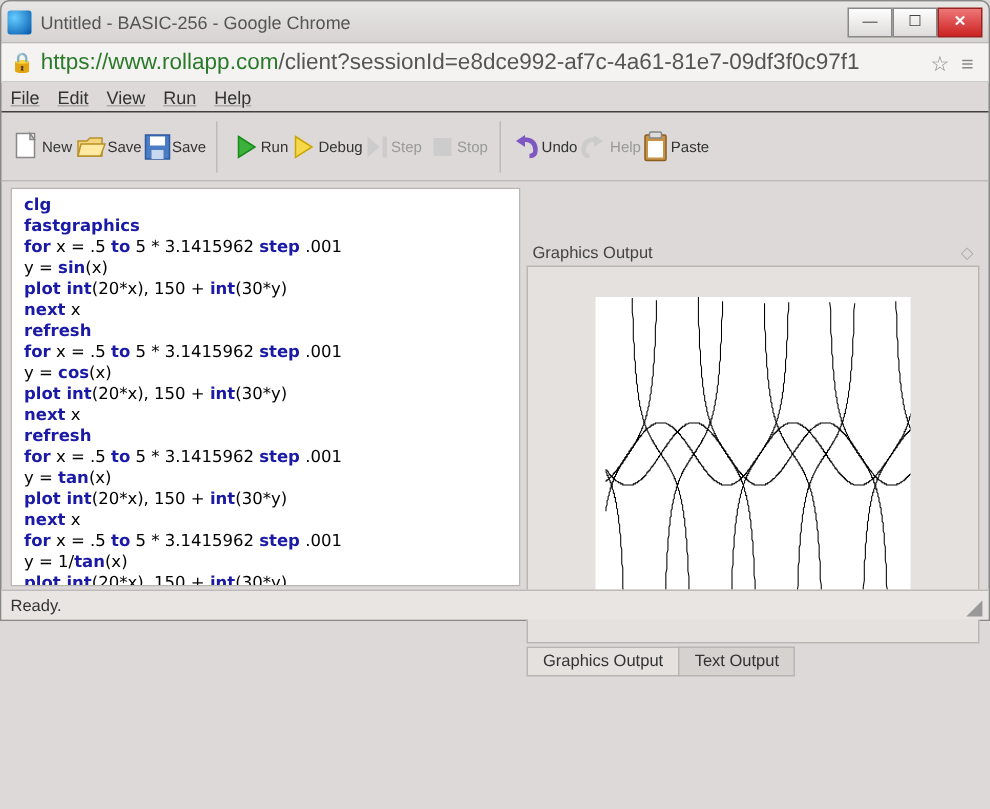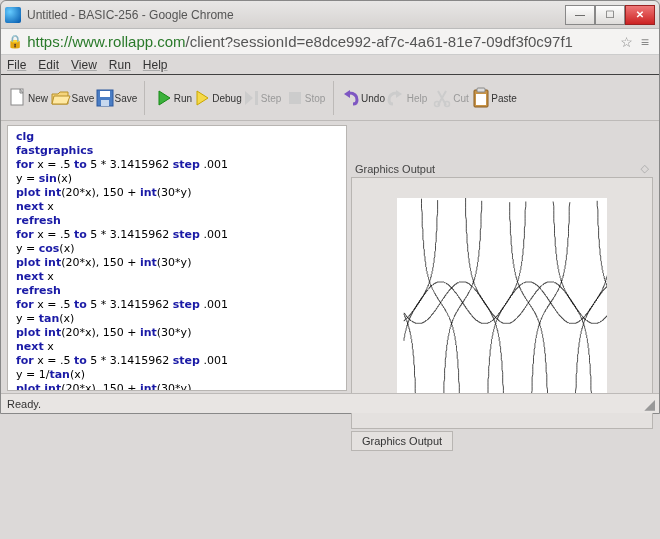--- a/index.html
+++ b/index.html
@@ -149,30 +149,20 @@
     </div>
     <div class="tb-btn disabled">
       <div class="tb-icon">
           <svg width="22" height="20" viewBox="0 0 22 20">
             <path d="M12 5 Q4 5 4 12 Q4 16 8 16" fill="none" stroke="#ccc" stroke-width="3"></path>
             <path d="M11 2 L17 6 L11 10 Z" fill="#ccc"></path>
           </svg>
         </div>
       <div class="tb-label">Help</div>
     </div>
-    <div class="tb-btn disabled">
-      <div class="tb-icon">
-          <svg width="20" height="20" viewBox="0 0 20 20">
-            <path d="M6 3 L14 17 M14 3 L6 17" stroke="#ccc" stroke-width="2"></path>
-            <circle cx="5" cy="16" r="2.5" fill="none" stroke="#ccc" stroke-width="1.5"></circle>
-            <circle cx="15" cy="16" r="2.5" fill="none" stroke="#ccc" stroke-width="1.5"></circle>
-          </svg>
-        </div>
-      <div class="tb-label">Cut</div>
-    </div>
     <div class="tb-btn">
       <div class="tb-icon">
           <svg width="20" height="22" viewBox="0 0 20 22">
             <rect x="3" y="3" width="14" height="17" rx="1" fill="#c79347" stroke="#8a5d20"></rect>
             <rect x="6" y="1" width="8" height="4" rx="1" fill="#ddd" stroke="#888"></rect>
             <rect x="5" y="7" width="10" height="11" fill="#fff"></rect>
           </svg>
         </div>
       <div class="tb-label">Paste</div>
     </div>
@@ -209,20 +199,21 @@
       <div class="gfx-area">
         <svg class="gfx-canvas" id="gfx-canvas" viewBox="0 0 300 300" preserveAspectRatio="xMidYMid slice">
             <path d="M10 164 L10 164 L10 164 L10 165 L10 165 L11 165 L11 165 L11 166 L11 166 L11 166 L12 166 L12 167 L12 167 L12 167 L12 167 L13 168 L13 168 L13 168 L13 168 L13 169 L14 169 L14 169 L14 169 L14 170 L14 170 L15 170 L15 170 L15 170 L15 171 L15 171 L16 171 L16 171 L16 171 L16 172 L16 172 L17 172 L17 172 L17 172 L17 173 L17 173 L18 173 L18 173 L18 173 L18 174 L18 174 L19 174 L19 174 L19 174 L19 174 L19 175 L20 175 L20 175 L20 175 L20 175 L20 175 L21 176 L21 176 L21 176 L21 176 L21 176 L22 176 L22 176 L22 177 L22 177 L22 177 L23 177 L23 177 L23 177 L23 177 L23 177 L24 177 L24 178 L24 178 L24 178 L24 178 L25 178 L25 178 L25 178 L25 178 L25 178 L26 178 L26 178 L26 179 L26 179 L26 179 L27 179 L27 179 L27 179 L27 179 L27 179 L28 179 L28 179 L28 179 L28 179 L28 179 L29 179 L29 179 L29 179 L29 179 L29 179 L30 179 L30 179 L30 179 L30 179 L30 179 L31 179 L31 179 L31 179 L31 179 L31 179 L32 179 L32 179 L32 179 L32 179 L32 179 L33 179 L33 179 L33 179 L33 179 L33 179 L34 179 L34 179 L34 179 L34 179 L34 179 L35 179 L35 179 L35 179 L35 179 L35 179 L36 179 L36 179 L36 179 L36 178 L36 178 L37 178 L37 178 L37 178 L37 178 L37 178 L38 178 L38 178 L38 178 L38 178 L38 177 L39 177 L39 177 L39 177 L39 177 L39 177 L40 177 L40 177 L40 177 L40 176 L40 176 L41 176 L41 176 L41 176 L41 176 L41 176 L41 175 L42 175 L42 175 L42 175 L42 175 L42 175 L43 174 L43 174 L43 174 L43 174 L43 174 L44 174 L44 173 L44 173 L44 173 L44 173 L45 173 L45 172 L45 172 L45 172 L45 172 L46 172 L46 171 L46 171 L46 171 L46 171 L47 171 L47 170 L47 170 L47 170 L47 170 L48 170 L48 169 L48 169 L48 169 L48 169 L49 168 L49 168 L49 168 L49 168 L49 167 L50 167 L50 167 L50 167 L50 166 L50 166 L51 166 L51 166 L51 165 L51 165 L51 165 L52 165 L52 164 L52 164 L52 164 L52 164 L53 163 L53 163 L53 163 L53 163 L53 162 L54 162 L54 162 L54 162 L54 161 L54 161 L55 161 L55 160 L55 160 L55 160 L55 160 L56 159 L56 159 L56 159 L56 158 L56 158 L57 158 L57 158 L57 157 L57 157 L57 157 L58 156 L58 156 L58 156 L58 156 L58 155 L59 155 L59 155 L59 154 L59 154 L59 154 L60 153 L60 153 L60 153 L60 153 L60 152 L61 152 L61 152 L61 151 L61 151 L61 151 L62 150 L62 150 L62 150 L62 150 L62 149 L63 149 L63 149 L63 148 L63 148 L63 148 L64 147 L64 147 L64 147 L64 147 L64 146 L65 146 L65 146 L65 145 L65 145 L65 145 L66 144 L66 144 L66 144 L66 144 L66 143 L67 143 L67 143 L67 142 L67 142 L67 142 L68 142 L68 141 L68 141 L68 141 L68 140 L69 140 L69 140 L69 140 L69 139 L69 139 L70 139 L70 138 L70 138 L70 138 L70 138 L71 137 L71 137 L71 137 L71 136 L71 136 L72 136 L72 136 L72 135 L72 135 L72 135 L73 135 L73 134 L73 134 L73 134 L73 134 L74 133 L74 133 L74 133 L74 133 L74 132 L75 132 L75 132 L75 132 L75 131 L75 131 L76 131 L76 131 L76 130 L76 130 L76 130 L77 130 L77 130 L77 129 L77 129 L77 129 L78 129 L78 128 L78 128 L78 128 L78 128 L79 128 L79 127 L79 127 L79 127 L79 127 L80 127 L80 126 L80 126 L80 126 L80 126 L81 126 L81 125 L81 125 L81 125 L81 125 L82 125 L82 125 L82 124 L82 124 L82 124 L83 124 L83 124 L83 124 L83 124 L83 123 L84 123 L84 123 L84 123 L84 123 L84 123 L85 123 L85 122 L85 122 L85 122 L85 122 L86 122 L86 122 L86 122 L86 122 L86 121 L87 121 L87 121 L87 121 L87 121 L87 121 L88 121 L88 121 L88 121 L88 121 L88 121 L89 120 L89 120 L89 120 L89 120 L89 120 L90 120 L90 120 L90 120 L90 120 L90 120 L91 120 L91 120 L91 120 L91 120 L91 120 L92 120 L92 120 L92 120 L92 120 L92 120 L93 120 L93 120 L93 120 L93 120 L93 120 L94 120 L94 120 L94 120 L94 120 L94 120 L95 120 L95 120 L95 120 L95 120 L95 120 L96 120 L96 120 L96 120 L96 120 L96 120 L97 120 L97 120 L97 120 L97 120 L97 120 L98 120 L98 120 L98 120 L98 120 L98 120 L99 120 L99 120 L99 121 L99 121 L99 121 L100 121 L100 121 L100 121 L100 121 L100 121 L101 121 L101 121 L101 122 L101 122 L101 122 L102 122 L102 122 L102 122 L102 122 L102 122 L103 122 L103 123 L103 123 L103 123 L103 123 L104 123 L104 123 L104 123 L104 124 L104 124 L105 124 L105 124 L105 124 L105 124 L105 125 L106 125 L106 125 L106 125 L106 125 L106 125 L107 126 L107 126 L107 126 L107 126 L107 126 L108 127 L108 127 L108 127 L108 127 L108 127 L109 128 L109 128 L109 128 L109 128 L109 128 L110 129 L110 129 L110 129 L110 129 L110 129 L111 130 L111 130 L111 130 L111 130 L111 131 L112 131 L112 131 L112 131 L112 132 L112 132 L113 132 L113 132 L113 132 L113 133 L113 133 L114 133 L114 133 L114 134 L114 134 L114 134 L115 135 L115 135 L115 135 L115 135 L115 136 L116 136 L116 136 L116 136 L116 137 L116 137 L117 137 L117 137 L117 138 L117 138 L117 138 L118 139 L118 139 L118 139 L118 139 L118 140 L119 140 L119 140 L119 141 L119 141 L119 141 L120 141 L120 142 L120 142 L120 142 L120 143 L121 143 L121 143 L121 143 L121 144 L121 144 L122 144 L122 145 L122 145 L122 145 L122 146 L123 146 L123 146 L123 146 L123 147 L123 147 L124 147 L124 148 L124 148 L124 148 L124 149 L125 149 L125 149 L125 149 L125 150 L125 150 L126 150 L126 151 L126 151 L126 151 L126 152 L127 152 L127 152 L127 152 L127 153 L127 153 L128 153 L128 154 L128 154 L128 154 L128 154 L129 155 L129 155 L129 155 L129 156 L129 156 L130 156 L130 157 L130 157 L130 157 L130 157 L131 158 L131 158 L131 158 L131 159 L131 159 L132 159 L132 159 L132 160 L132 160 L132 160 L133 161 L133 161 L133 161 L133 161 L133 162 L134 162 L134 162 L134 162 L134 163 L134 163 L135 163 L135 164 L135 164 L135 164 L135 164 L136 165 L136 165 L136 165 L136 165 L136 166 L137 166 L137 166 L137 166 L137 167 L137 167 L138 167 L138 167 L138 168 L138 168 L138 168 L139 168 L139 169 L139 169 L139 169 L139 169 L140 169 L140 170 L140 170 L140 170 L140 170 L141 171 L141 171 L141 171 L141 171 L141 171 L142 172 L142 172 L142 172 L142 172 L142 172 L143 173 L143 173 L143 173 L143 173 L143 173 L144 173 L144 174 L144 174 L144 174 L144 174 L145 174 L145 175 L145 175 L145 175 L145 175 L146 175 L146 175 L146 175 L146 176 L146 176 L147 176 L147 176 L147 176 L147 176 L147 176 L148 177 L148 177 L148 177 L148 177 L148 177 L149 177 L149 177 L149 177 L149 178 L149 178 L150 178 L150 178 L150 178 L150 178 L150 178 L151 178 L151 178 L151 178 L151 178 L151 179 L152 179 L152 179 L152 179 L152 179 L152 179 L153 179 L153 179 L153 179 L153 179 L153 179 L154 179 L154 179 L154 179 L154 179 L154 179 L155 179 L155 179 L155 179 L155 179 L155 179 L156 179 L156 179 L156 179 L156 179 L156 179 L157 179 L157 179 L157 179 L157 179 L157 179 L158 179 L158 179 L158 179 L158 179 L158 179 L159 179 L159 179 L159 179 L159 179 L159 179 L160 179 L160 179 L160 179 L160 179 L160 179 L161 179 L161 179 L161 179 L161 179 L161 179 L162 179 L162 178 L162 178 L162 178 L162 178 L163 178 L163 178 L163 178 L163 178 L163 178 L164 178 L164 178 L164 177 L164 177 L164 177 L165 177 L165 177 L165 177 L165 177 L165 177 L166 176 L166 176 L166 176 L166 176 L166 176 L167 176 L167 176 L167 175 L167 175 L167 175 L168 175 L168 175 L168 175 L168 174 L168 174 L169 174 L169 174 L169 174 L169 174 L169 173 L170 173 L170 173 L170 173 L170 173 L170 173 L171 172 L171 172 L171 172 L171 172 L171 172 L172 171 L172 171 L172 171 L172 171 L172 170 L173 170 L173 170 L173 170 L173 170 L173 169 L174 169 L174 169 L174 169 L174 168 L174 168 L175 168 L175 168 L175 168 L175 167 L175 167 L176 167 L176 167 L176 166 L176 166 L176 166 L177 166 L177 165 L177 165 L177 165 L177 165 L178 164 L178 164 L178 164 L178 163 L178 163 L179 163 L179 163 L179 162 L179 162 L179 162 L180 162 L180 161 L180 161 L180 161 L180 160 L181 160 L181 160 L181 160 L181 159 L181 159 L182 159 L182 159 L182 158 L182 158 L182 158 L183 157 L183 157 L183 157 L183 156 L183 156 L184 156 L184 156 L184 155 L184 155 L184 155 L185 154 L185 154 L185 154 L185 154 L185 153 L186 153 L186 153 L186 152 L186 152 L186 152 L187 151 L187 151 L187 151 L187 151 L187 150 L188 150 L188 150 L188 149 L188 149 L188 149 L189 148 L189 148 L189 148 L189 148 L189 147 L190 147 L190 147 L190 146 L190 146 L190 146 L191 145 L191 145 L191 145 L191 145 L191 144 L192 144 L192 144 L192 143 L192 143 L192 143 L193 143 L193 142 L193 142 L193 142 L193 141 L194 141 L194 141 L194 140 L194 140 L194 140 L195 140 L195 139 L195 139 L195 139 L195 139 L196 138 L196 138 L196 138 L196 137 L196 137 L197 137 L197 137 L197 136 L197 136 L197 136 L198 136 L198 135 L198 135 L198 135 L198 134 L199 134 L199 134 L199 134 L199 133 L199 133 L200 133 L200 133 L200 132 L200 132 L200 132 L201 132 L201 131 L201 131 L201 131 L201 131 L202 131 L202 130 L202 130 L202 130 L202 130 L203 129 L203 129 L203 129 L203 129 L203 129 L204 128 L204 128 L204 128 L204 128 L204 127 L205 127 L205 127 L205 127 L205 127 L205 126 L206 126 L206 126 L206 126 L206 126 L206 126 L207 125 L207 125 L207 125 L207 125 L207 125 L208 124 L208 124 L208 124 L208 124 L208 124 L209 124 L209 124 L209 123 L209 123 L209 123 L210 123 L210 123 L210 123 L210 123 L210 122 L211 122 L211 122 L211 122 L211 122 L211 122 L212 122 L212 122 L212 121 L212 121 L212 121 L213 121 L213 121 L213 121 L213 121 L213 121 L214 121 L214 121 L214 121 L214 120 L214 120 L215 120 L215 120 L215 120 L215 120 L215 120 L216 120 L216 120 L216 120 L216 120 L216 120 L217 120 L217 120 L217 120 L217 120 L217 120 L218 120 L218 120 L218 120 L218 120 L218 120 L219 120 L219 120 L219 120 L219 120 L219 120 L220 120 L220 120 L220 120 L220 120 L220 120 L221 120 L221 120 L221 120 L221 120 L221 120 L222 120 L222 120 L222 120 L222 120 L222 120 L223 120 L223 120 L223 120 L223 120 L223 120 L224 120 L224 120 L224 120 L224 120 L224 120 L225 121 L225 121 L225 121 L225 121 L225 121 L226 121 L226 121 L226 121 L226 121 L226 121 L227 121 L227 122 L227 122 L227 122 L227 122 L228 122 L228 122 L228 122 L228 122 L228 123 L229 123 L229 123 L229 123 L229 123 L229 123 L230 123 L230 124 L230 124 L230 124 L230 124 L231 124 L231 124 L231 124 L231 125 L231 125 L232 125 L232 125 L232 125 L232 126 L232 126 L233 126 L233 126 L233 126 L233 126 L233 127 L234 127 L234 127 L234 127 L234 127 L234 128 L235 128 L235 128 L235 128 L235 128 L235 129 L236 129 L236 129 L236 129 L236 130 L236 130 L237 130 L237 130 L237 130 L237 131 L237 131 L238 131 L238 131 L238 132 L238 132 L238 132 L239 132 L239 133 L239 133 L239 133 L239 133 L240 134 L240 134 L240 134 L240 134 L240 135 L241 135 L241 135 L241 135 L241 136 L241 136 L242 136 L242 137 L242 137 L242 137 L242 137 L243 138 L243 138 L243 138 L243 138 L243 139 L244 139 L244 139 L244 140 L244 140 L244 140 L245 140 L245 141 L245 141 L245 141 L245 142 L246 142 L246 142 L246 142 L246 143 L246 143 L247 143 L247 144 L247 144 L247 144 L247 145 L248 145 L248 145 L248 145 L248 146 L248 146 L249 146 L249 147 L249 147 L249 147 L249 148 L250 148 L250 148 L250 148 L250 149 L250 149 L251 149 L251 150 L251 150 L251 150 L251 151 L252 151 L252 151 L252 151 L252 152 L252 152 L253 152 L253 153 L253 153 L253 153 L253 153 L254 154 L254 154 L254 154 L254 155 L254 155 L255 155 L255 156 L255 156 L255 156 L255 156 L256 157 L256 157 L256 157 L256 158 L256 158 L257 158 L257 158 L257 159 L257 159 L257 159 L258 160 L258 160 L258 160 L258 160 L258 161 L259 161 L259 161 L259 162 L259 162 L259 162 L260 162 L260 163 L260 163 L260 163 L260 163 L261 164 L261 164 L261 164 L261 165 L261 165 L262 165 L262 165 L262 166 L262 166 L262 166 L263 166 L263 167 L263 167 L263 167 L263 167 L264 168 L264 168 L264 168 L264 168 L264 168 L265 169 L265 169 L265 169 L265 169 L265 170 L266 170 L266 170 L266 170 L266 170 L266 171 L267 171 L267 171 L267 171 L267 172 L267 172 L268 172 L268 172 L268 172 L268 172 L268 173 L269 173 L269 173 L269 173 L269 173 L269 174 L270 174 L270 174 L270 174 L270 174 L270 174 L271 175 L271 175 L271 175 L271 175 L271 175 L272 175 L272 176 L272 176 L272 176 L272 176 L273 176 L273 176 L273 176 L273 177 L273 177 L274 177 L274 177 L274 177 L274 177 L274 177 L275 177 L275 178 L275 178 L275 178 L275 178 L276 178 L276 178 L276 178 L276 178 L276 178 L277 178 L277 178 L277 179 L277 179 L277 179 L278 179 L278 179 L278 179 L278 179 L278 179 L279 179 L279 179 L279 179 L279 179 L279 179 L280 179 L280 179 L280 179 L280 179 L280 179 L281 179 L281 179 L281 179 L281 179 L281 179 L282 179 L282 179 L282 179 L282 179 L282 179 L283 179 L283 179 L283 179 L283 179 L283 179 L284 179 L284 179 L284 179 L284 179 L284 179 L285 179 L285 179 L285 179 L285 179 L285 179 L286 179 L286 179 L286 179 L286 179 L286 179 L287 179 L287 179 L287 179 L287 179 L287 178 L288 178 L288 178 L288 178 L288 178 L288 178 L289 178 L289 178 L289 178 L289 178 L289 178 L290 177 L290 177 L290 177 L290 177 L290 177 L291 177 L291 177 L291 177 L291 176 L291 176 L292 176 L292 176 L292 176 L292 176 L292 176 L293 175 L293 175 L293 175 L293 175 L293 175 L294 175 L294 175 L294 174 L294 174 L294 174 L295 174 L295 174 L295 174 L295 173 L295 173 L296 173 L296 173 L296 173 L296 172 L296 172 L297 172 L297 172 L297 172 L297 171 L297 171 L298 171 L298 171 L298 171 L298 170 L298 170 L299 170 L299 170 L299 169 L299 169 L299 169 L300 169 L300 169 L300 168 L300 168 L300 168 " fill="none" stroke="#000" stroke-width="1"></path>
             <path d="M10 176 L10 176 L10 176 L10 175 L10 175 L11 175 L11 175 L11 175 L11 175 L11 174 L12 174 L12 174 L12 174 L12 174 L12 174 L13 173 L13 173 L13 173 L13 173 L13 173 L14 172 L14 172 L14 172 L14 172 L14 172 L15 171 L15 171 L15 171 L15 171 L15 171 L16 170 L16 170 L16 170 L16 170 L16 170 L17 169 L17 169 L17 169 L17 169 L17 168 L18 168 L18 168 L18 168 L18 167 L18 167 L19 167 L19 167 L19 166 L19 166 L19 166 L20 166 L20 165 L20 165 L20 165 L20 165 L21 164 L21 164 L21 164 L21 164 L21 163 L22 163 L22 163 L22 163 L22 162 L22 162 L23 162 L23 161 L23 161 L23 161 L23 161 L24 160 L24 160 L24 160 L24 160 L24 159 L25 159 L25 159 L25 158 L25 158 L25 158 L26 158 L26 157 L26 157 L26 157 L26 156 L27 156 L27 156 L27 155 L27 155 L27 155 L28 155 L28 154 L28 154 L28 154 L28 153 L29 153 L29 153 L29 153 L29 152 L29 152 L30 152 L30 151 L30 151 L30 151 L30 150 L31 150 L31 150 L31 150 L31 149 L31 149 L32 149 L32 148 L32 148 L32 148 L32 147 L33 147 L33 147 L33 147 L33 146 L33 146 L34 146 L34 145 L34 145 L34 145 L34 144 L35 144 L35 144 L35 144 L35 143 L35 143 L36 143 L36 142 L36 142 L36 142 L36 142 L37 141 L37 141 L37 141 L37 140 L37 140 L38 140 L38 140 L38 139 L38 139 L38 139 L39 138 L39 138 L39 138 L39 138 L39 137 L40 137 L40 137 L40 136 L40 136 L40 136 L41 136 L41 135 L41 135 L41 135 L41 135 L41 134 L42 134 L42 134 L42 134 L42 133 L42 133 L43 133 L43 133 L43 132 L43 132 L43 132 L44 132 L44 131 L44 131 L44 131 L44 131 L45 130 L45 130 L45 130 L45 130 L45 130 L46 129 L46 129 L46 129 L46 129 L46 128 L47 128 L47 128 L47 128 L47 128 L47 127 L48 127 L48 127 L48 127 L48 127 L48 126 L49 126 L49 126 L49 126 L49 126 L49 125 L50 125 L50 125 L50 125 L50 125 L50 125 L51 124 L51 124 L51 124 L51 124 L51 124 L52 124 L52 123 L52 123 L52 123 L52 123 L53 123 L53 123 L53 123 L53 123 L53 122 L54 122 L54 122 L54 122 L54 122 L54 122 L55 122 L55 122 L55 121 L55 121 L55 121 L56 121 L56 121 L56 121 L56 121 L56 121 L57 121 L57 121 L57 121 L57 120 L57 120 L58 120 L58 120 L58 120 L58 120 L58 120 L59 120 L59 120 L59 120 L59 120 L59 120 L60 120 L60 120 L60 120 L60 120 L60 120 L61 120 L61 120 L61 120 L61 120 L61 120 L62 120 L62 120 L62 120 L62 120 L62 120 L63 120 L63 120 L63 120 L63 120 L63 120 L64 120 L64 120 L64 120 L64 120 L64 120 L65 120 L65 120 L65 120 L65 120 L65 120 L66 120 L66 120 L66 120 L66 120 L66 120 L67 120 L67 120 L67 120 L67 120 L67 120 L68 121 L68 121 L68 121 L68 121 L68 121 L69 121 L69 121 L69 121 L69 121 L69 121 L70 122 L70 122 L70 122 L70 122 L70 122 L71 122 L71 122 L71 122 L71 122 L71 123 L72 123 L72 123 L72 123 L72 123 L72 123 L73 123 L73 124 L73 124 L73 124 L73 124 L74 124 L74 124 L74 125 L74 125 L74 125 L75 125 L75 125 L75 125 L75 126 L75 126 L76 126 L76 126 L76 126 L76 127 L76 127 L77 127 L77 127 L77 127 L77 128 L77 128 L78 128 L78 128 L78 128 L78 129 L78 129 L79 129 L79 129 L79 129 L79 130 L79 130 L80 130 L80 130 L80 131 L80 131 L80 131 L81 131 L81 132 L81 132 L81 132 L81 132 L82 133 L82 133 L82 133 L82 133 L82 134 L83 134 L83 134 L83 134 L83 135 L83 135 L84 135 L84 135 L84 136 L84 136 L84 136 L85 136 L85 137 L85 137 L85 137 L85 137 L86 138 L86 138 L86 138 L86 139 L86 139 L87 139 L87 139 L87 140 L87 140 L87 140 L88 141 L88 141 L88 141 L88 141 L88 142 L89 142 L89 142 L89 143 L89 143 L89 143 L90 143 L90 144 L90 144 L90 144 L90 145 L91 145 L91 145 L91 146 L91 146 L91 146 L92 146 L92 147 L92 147 L92 147 L92 148 L93 148 L93 148 L93 149 L93 149 L93 149 L94 149 L94 150 L94 150 L94 150 L94 151 L95 151 L95 151 L95 152 L95 152 L95 152 L96 152 L96 153 L96 153 L96 153 L96 154 L97 154 L97 154 L97 155 L97 155 L97 155 L98 155 L98 156 L98 156 L98 156 L98 157 L99 157 L99 157 L99 157 L99 158 L99 158 L100 158 L100 159 L100 159 L100 159 L100 159 L101 160 L101 160 L101 160 L101 161 L101 161 L102 161 L102 161 L102 162 L102 162 L102 162 L103 162 L103 163 L103 163 L103 163 L103 164 L104 164 L104 164 L104 164 L104 165 L104 165 L105 165 L105 165 L105 166 L105 166 L105 166 L106 166 L106 167 L106 167 L106 167 L106 167 L107 168 L107 168 L107 168 L107 168 L107 169 L108 169 L108 169 L108 169 L108 169 L108 170 L109 170 L109 170 L109 170 L109 171 L109 171 L110 171 L110 171 L110 171 L110 172 L110 172 L111 172 L111 172 L111 172 L111 173 L111 173 L112 173 L112 173 L112 173 L112 174 L112 174 L113 174 L113 174 L113 174 L113 174 L113 175 L114 175 L114 175 L114 175 L114 175 L114 175 L115 175 L115 176 L115 176 L115 176 L115 176 L116 176 L116 176 L116 176 L116 177 L116 177 L117 177 L117 177 L117 177 L117 177 L117 177 L118 177 L118 178 L118 178 L118 178 L118 178 L119 178 L119 178 L119 178 L119 178 L119 178 L120 178 L120 178 L120 179 L120 179 L120 179 L121 179 L121 179 L121 179 L121 179 L121 179 L122 179 L122 179 L122 179 L122 179 L122 179 L123 179 L123 179 L123 179 L123 179 L123 179 L124 179 L124 179 L124 179 L124 179 L124 179 L125 179 L125 179 L125 179 L125 179 L125 179 L126 179 L126 179 L126 179 L126 179 L126 179 L127 179 L127 179 L127 179 L127 179 L127 179 L128 179 L128 179 L128 179 L128 179 L128 179 L129 179 L129 179 L129 179 L129 179 L129 179 L130 179 L130 179 L130 179 L130 179 L130 178 L131 178 L131 178 L131 178 L131 178 L131 178 L132 178 L132 178 L132 178 L132 178 L132 178 L133 177 L133 177 L133 177 L133 177 L133 177 L134 177 L134 177 L134 177 L134 176 L134 176 L135 176 L135 176 L135 176 L135 176 L135 176 L136 175 L136 175 L136 175 L136 175 L136 175 L137 175 L137 174 L137 174 L137 174 L137 174 L138 174 L138 174 L138 173 L138 173 L138 173 L139 173 L139 173 L139 173 L139 172 L139 172 L140 172 L140 172 L140 172 L140 171 L140 171 L141 171 L141 171 L141 170 L141 170 L141 170 L142 170 L142 170 L142 169 L142 169 L142 169 L143 169 L143 168 L143 168 L143 168 L143 168 L144 168 L144 167 L144 167 L144 167 L144 167 L145 166 L145 166 L145 166 L145 166 L145 165 L146 165 L146 165 L146 165 L146 164 L146 164 L147 164 L147 163 L147 163 L147 163 L147 163 L148 162 L148 162 L148 162 L148 162 L148 161 L149 161 L149 161 L149 160 L149 160 L149 160 L150 160 L150 159 L150 159 L150 159 L150 158 L151 158 L151 158 L151 158 L151 157 L151 157 L152 157 L152 156 L152 156 L152 156 L152 156 L153 155 L153 155 L153 155 L153 154 L153 154 L154 154 L154 154 L154 153 L154 153 L154 153 L155 152 L155 152 L155 152 L155 151 L155 151 L156 151 L156 151 L156 150 L156 150 L156 150 L157 149 L157 149 L157 149 L157 148 L157 148 L158 148 L158 148 L158 147 L158 147 L158 147 L159 146 L159 146 L159 146 L159 145 L159 145 L160 145 L160 145 L160 144 L160 144 L160 144 L161 143 L161 143 L161 143 L161 142 L161 142 L162 142 L162 142 L162 141 L162 141 L162 141 L163 140 L163 140 L163 140 L163 140 L163 139 L164 139 L164 139 L164 138 L164 138 L164 138 L165 138 L165 137 L165 137 L165 137 L165 137 L166 136 L166 136 L166 136 L166 135 L166 135 L167 135 L167 135 L167 134 L167 134 L167 134 L168 134 L168 133 L168 133 L168 133 L168 133 L169 132 L169 132 L169 132 L169 132 L169 131 L170 131 L170 131 L170 131 L170 130 L170 130 L171 130 L171 130 L171 130 L171 129 L171 129 L172 129 L172 129 L172 128 L172 128 L172 128 L173 128 L173 128 L173 127 L173 127 L173 127 L174 127 L174 127 L174 126 L174 126 L174 126 L175 126 L175 126 L175 126 L175 125 L175 125 L176 125 L176 125 L176 125 L176 124 L176 124 L177 124 L177 124 L177 124 L177 124 L177 124 L178 123 L178 123 L178 123 L178 123 L178 123 L179 123 L179 123 L179 122 L179 122 L179 122 L180 122 L180 122 L180 122 L180 122 L180 122 L181 121 L181 121 L181 121 L181 121 L181 121 L182 121 L182 121 L182 121 L182 121 L182 121 L183 121 L183 120 L183 120 L183 120 L183 120 L184 120 L184 120 L184 120 L184 120 L184 120 L185 120 L185 120 L185 120 L185 120 L185 120 L186 120 L186 120 L186 120 L186 120 L186 120 L187 120 L187 120 L187 120 L187 120 L187 120 L188 120 L188 120 L188 120 L188 120 L188 120 L189 120 L189 120 L189 120 L189 120 L189 120 L190 120 L190 120 L190 120 L190 120 L190 120 L191 120 L191 120 L191 120 L191 120 L191 120 L192 120 L192 120 L192 120 L192 120 L192 120 L193 120 L193 120 L193 120 L193 121 L193 121 L194 121 L194 121 L194 121 L194 121 L194 121 L195 121 L195 121 L195 121 L195 121 L195 122 L196 122 L196 122 L196 122 L196 122 L196 122 L197 122 L197 122 L197 123 L197 123 L197 123 L198 123 L198 123 L198 123 L198 123 L198 124 L199 124 L199 124 L199 124 L199 124 L199 124 L200 124 L200 125 L200 125 L200 125 L200 125 L201 125 L201 126 L201 126 L201 126 L201 126 L202 126 L202 126 L202 127 L202 127 L202 127 L203 127 L203 127 L203 128 L203 128 L203 128 L204 128 L204 128 L204 129 L204 129 L204 129 L205 129 L205 130 L205 130 L205 130 L205 130 L206 131 L206 131 L206 131 L206 131 L206 131 L207 132 L207 132 L207 132 L207 132 L207 133 L208 133 L208 133 L208 133 L208 134 L208 134 L209 134 L209 134 L209 135 L209 135 L209 135 L210 135 L210 136 L210 136 L210 136 L210 137 L211 137 L211 137 L211 137 L211 138 L211 138 L212 138 L212 138 L212 139 L212 139 L212 139 L213 140 L213 140 L213 140 L213 140 L213 141 L214 141 L214 141 L214 142 L214 142 L214 142 L215 142 L215 143 L215 143 L215 143 L215 144 L216 144 L216 144 L216 145 L216 145 L216 145 L217 145 L217 146 L217 146 L217 146 L217 147 L218 147 L218 147 L218 148 L218 148 L218 148 L219 148 L219 149 L219 149 L219 149 L219 150 L220 150 L220 150 L220 151 L220 151 L220 151 L221 151 L221 152 L221 152 L221 152 L221 153 L222 153 L222 153 L222 154 L222 154 L222 154 L223 154 L223 155 L223 155 L223 155 L223 156 L224 156 L224 156 L224 156 L224 157 L224 157 L225 157 L225 158 L225 158 L225 158 L225 158 L226 159 L226 159 L226 159 L226 160 L226 160 L227 160 L227 160 L227 161 L227 161 L227 161 L228 162 L228 162 L228 162 L228 162 L228 163 L229 163 L229 163 L229 163 L229 164 L229 164 L230 164 L230 165 L230 165 L230 165 L230 165 L231 166 L231 166 L231 166 L231 166 L231 167 L232 167 L232 167 L232 167 L232 168 L232 168 L233 168 L233 168 L233 168 L233 169 L233 169 L234 169 L234 169 L234 170 L234 170 L234 170 L235 170 L235 170 L235 171 L235 171 L235 171 L236 171 L236 172 L236 172 L236 172 L236 172 L237 172 L237 173 L237 173 L237 173 L237 173 L238 173 L238 173 L238 174 L238 174 L238 174 L239 174 L239 174 L239 174 L239 175 L239 175 L240 175 L240 175 L240 175 L240 175 L240 176 L241 176 L241 176 L241 176 L241 176 L241 176 L242 176 L242 177 L242 177 L242 177 L242 177 L243 177 L243 177 L243 177 L243 177 L243 178 L244 178 L244 178 L244 178 L244 178 L244 178 L245 178 L245 178 L245 178 L245 178 L245 178 L246 179 L246 179 L246 179 L246 179 L246 179 L247 179 L247 179 L247 179 L247 179 L247 179 L248 179 L248 179 L248 179 L248 179 L248 179 L249 179 L249 179 L249 179 L249 179 L249 179 L250 179 L250 179 L250 179 L250 179 L250 179 L251 179 L251 179 L251 179 L251 179 L251 179 L252 179 L252 179 L252 179 L252 179 L252 179 L253 179 L253 179 L253 179 L253 179 L253 179 L254 179 L254 179 L254 179 L254 179 L254 179 L255 179 L255 179 L255 179 L255 179 L255 179 L256 179 L256 179 L256 178 L256 178 L256 178 L257 178 L257 178 L257 178 L257 178 L257 178 L258 178 L258 178 L258 178 L258 177 L258 177 L259 177 L259 177 L259 177 L259 177 L259 177 L260 177 L260 176 L260 176 L260 176 L260 176 L261 176 L261 176 L261 176 L261 175 L261 175 L262 175 L262 175 L262 175 L262 175 L262 175 L263 174 L263 174 L263 174 L263 174 L263 174 L264 173 L264 173 L264 173 L264 173 L264 173 L265 173 L265 172 L265 172 L265 172 L265 172 L266 172 L266 171 L266 171 L266 171 L266 171 L267 171 L267 170 L267 170 L267 170 L267 170 L268 169 L268 169 L268 169 L268 169 L268 169 L269 168 L269 168 L269 168 L269 168 L269 167 L270 167 L270 167 L270 167 L270 166 L270 166 L271 166 L271 166 L271 165 L271 165 L271 165 L272 165 L272 164 L272 164 L272 164 L272 164 L273 163 L273 163 L273 163 L273 162 L273 162 L274 162 L274 162 L274 161 L274 161 L274 161 L275 161 L275 160 L275 160 L275 160 L275 159 L276 159 L276 159 L276 159 L276 158 L276 158 L277 158 L277 157 L277 157 L277 157 L277 157 L278 156 L278 156 L278 156 L278 155 L278 155 L279 155 L279 154 L279 154 L279 154 L279 154 L280 153 L280 153 L280 153 L280 152 L280 152 L281 152 L281 152 L281 151 L281 151 L281 151 L282 150 L282 150 L282 150 L282 149 L282 149 L283 149 L283 149 L283 148 L283 148 L283 148 L284 147 L284 147 L284 147 L284 146 L284 146 L285 146 L285 146 L285 145 L285 145 L285 145 L286 144 L286 144 L286 144 L286 143 L286 143 L287 143 L287 143 L287 142 L287 142 L287 142 L288 141 L288 141 L288 141 L288 141 L288 140 L289 140 L289 140 L289 139 L289 139 L289 139 L290 139 L290 138 L290 138 L290 138 L290 137 L291 137 L291 137 L291 137 L291 136 L291 136 L292 136 L292 136 L292 135 L292 135 L292 135 L293 135 L293 134 L293 134 L293 134 L293 133 L294 133 L294 133 L294 133 L294 132 L294 132 L295 132 L295 132 L295 132 L295 131 L295 131 L296 131 L296 131 L296 130 L296 130 L296 130 L297 130 L297 129 L297 129 L297 129 L297 129 L298 129 L298 128 L298 128 L298 128 L298 128 L299 128 L299 127 L299 127 L299 127 L299 127 L300 127 L300 126 L300 126 L300 126 L300 126 " fill="none" stroke="#000" stroke-width="1"></path>
             <path d="M10 166 L10 166 L10 167 L10 167 L10 167 L11 168 L11 168 L11 169 L11 169 L11 170 L12 170 L12 170 L12 171 L12 171 L12 172 L13 172 L13 173 L13 173 L13 174 L13 174 L14 175 L14 175 L14 176 L14 176 L14 177 L15 177 L15 178 L15 179 L15 179 L15 180 L16 180 L16 181 L16 182 L16 182 L16 183 L17 184 L17 184 L17 185 L17 186 L17 187 L18 187 L18 188 L18 189 L18 190 L18 191 L19 191 L19 192 L19 193 L19 194 L19 195 L20 196 L20 197 L20 198 L20 199 L20 201 L21 202 L21 203 L21 204 L21 206 L21 207 L22 208 L22 210 L22 211 L22 213 L22 215 L23 217 L23 218 L23 220 L23 222 L23 224 L24 227 L24 229 L24 231 L24 234 L24 237 L25 240 L25 243 L25 246 L25 250 L25 254 L26 258 L26 262 L26 267 L26 272 L26 277 L27 283 L27 290 L27 297 M35 1 L35 8 L35 15 L36 21 L36 26 L36 32 L36 36 L36 41 L37 45 L37 49 L37 52 L37 56 L37 59 L38 62 L38 64 L38 67 L38 70 L38 72 L39 74 L39 76 L39 78 L39 80 L39 82 L40 84 L40 86 L40 87 L40 89 L40 90 L41 92 L41 93 L41 94 L41 96 L41 97 L41 98 L42 99 L42 100 L42 102 L42 103 L42 104 L43 105 L43 106 L43 107 L43 107 L43 108 L44 109 L44 110 L44 111 L44 112 L44 112 L45 113 L45 114 L45 115 L45 115 L45 116 L46 117 L46 117 L46 118 L46 119 L46 119 L47 120 L47 120 L47 121 L47 121 L47 122 L48 123 L48 123 L48 124 L48 124 L48 125 L49 125 L49 126 L49 126 L49 127 L49 127 L50 128 L50 128 L50 128 L50 129 L50 129 L51 130 L51 130 L51 131 L51 131 L51 131 L52 132 L52 132 L52 133 L52 133 L52 133 L53 134 L53 134 L53 135 L53 135 L53 135 L54 136 L54 136 L54 136 L54 137 L54 137 L55 137 L55 138 L55 138 L55 138 L55 139 L56 139 L56 140 L56 140 L56 140 L56 140 L57 141 L57 141 L57 141 L57 142 L57 142 L58 142 L58 143 L58 143 L58 143 L58 144 L59 144 L59 144 L59 145 L59 145 L59 145 L60 146 L60 146 L60 146 L60 146 L60 147 L61 147 L61 147 L61 148 L61 148 L61 148 L62 149 L62 149 L62 149 L62 149 L62 150 L63 150 L63 150 L63 151 L63 151 L63 151 L64 152 L64 152 L64 152 L64 152 L64 153 L65 153 L65 153 L65 154 L65 154 L65 154 L66 155 L66 155 L66 155 L66 156 L66 156 L67 156 L67 156 L67 157 L67 157 L67 157 L68 158 L68 158 L68 158 L68 159 L68 159 L69 159 L69 160 L69 160 L69 160 L69 161 L70 161 L70 161 L70 162 L70 162 L70 162 L71 163 L71 163 L71 164 L71 164 L71 164 L72 165 L72 165 L72 165 L72 166 L72 166 L73 167 L73 167 L73 167 L73 168 L73 168 L74 169 L74 169 L74 170 L74 170 L74 170 L75 171 L75 171 L75 172 L75 172 L75 173 L76 173 L76 174 L76 174 L76 175 L76 175 L77 176 L77 176 L77 177 L77 177 L77 178 L78 178 L78 179 L78 180 L78 180 L78 181 L79 182 L79 182 L79 183 L79 184 L79 184 L80 185 L80 186 L80 186 L80 187 L80 188 L81 189 L81 190 L81 190 L81 191 L81 192 L82 193 L82 194 L82 195 L82 196 L82 197 L83 198 L83 199 L83 200 L83 202 L83 203 L84 204 L84 205 L84 207 L84 208 L84 210 L85 211 L85 213 L85 215 L85 216 L85 218 L86 220 L86 222 L86 224 L86 226 L86 229 L87 231 L87 234 L87 236 L87 239 L87 242 L88 246 L88 249 L88 253 L88 257 L88 261 L89 266 L89 271 L89 276 L89 282 L89 289 L90 296 M98 0 L98 7 L98 14 L98 20 L98 26 L99 31 L99 36 L99 40 L99 44 L99 48 L100 52 L100 55 L100 58 L100 61 L100 64 L101 67 L101 69 L101 72 L101 74 L101 76 L102 78 L102 80 L102 82 L102 84 L102 85 L103 87 L103 89 L103 90 L103 92 L103 93 L104 94 L104 96 L104 97 L104 98 L104 99 L105 100 L105 101 L105 102 L105 103 L105 104 L106 105 L106 106 L106 107 L106 108 L106 109 L107 110 L107 111 L107 111 L107 112 L107 113 L108 114 L108 114 L108 115 L108 116 L108 116 L109 117 L109 118 L109 118 L109 119 L109 120 L110 120 L110 121 L110 121 L110 122 L110 122 L111 123 L111 124 L111 124 L111 125 L111 125 L112 126 L112 126 L112 127 L112 127 L112 127 L113 128 L113 128 L113 129 L113 129 L113 130 L114 130 L114 131 L114 131 L114 131 L114 132 L115 132 L115 133 L115 133 L115 133 L115 134 L116 134 L116 135 L116 135 L116 135 L116 136 L117 136 L117 136 L117 137 L117 137 L117 137 L118 138 L118 138 L118 138 L118 139 L118 139 L119 139 L119 140 L119 140 L119 140 L119 141 L120 141 L120 141 L120 142 L120 142 L120 142 L121 143 L121 143 L121 143 L121 144 L121 144 L122 144 L122 145 L122 145 L122 145 L122 145 L123 146 L123 146 L123 146 L123 147 L123 147 L124 147 L124 148 L124 148 L124 148 L124 149 L125 149 L125 149 L125 149 L125 150 L125 150 L126 150 L126 151 L126 151 L126 151 L126 152 L127 152 L127 152 L127 152 L127 153 L127 153 L128 153 L128 154 L128 154 L128 154 L128 155 L129 155 L129 155 L129 155 L129 156 L129 156 L130 156 L130 157 L130 157 L130 157 L130 158 L131 158 L131 158 L131 159 L131 159 L131 159 L132 160 L132 160 L132 160 L132 161 L132 161 L133 161 L133 162 L133 162 L133 162 L133 163 L134 163 L134 164 L134 164 L134 164 L134 165 L135 165 L135 165 L135 166 L135 166 L135 167 L136 167 L136 167 L136 168 L136 168 L136 169 L137 169 L137 169 L137 170 L137 170 L137 171 L138 171 L138 172 L138 172 L138 173 L138 173 L139 174 L139 174 L139 175 L139 175 L139 176 L140 176 L140 177 L140 177 L140 178 L140 178 L141 179 L141 180 L141 180 L141 181 L141 181 L142 182 L142 183 L142 183 L142 184 L142 185 L143 186 L143 186 L143 187 L143 188 L143 189 L144 189 L144 190 L144 191 L144 192 L144 193 L145 194 L145 195 L145 196 L145 197 L145 198 L146 199 L146 200 L146 201 L146 203 L146 204 L147 205 L147 207 L147 208 L147 209 L147 211 L148 213 L148 214 L148 216 L148 218 L148 220 L149 222 L149 224 L149 226 L149 228 L149 231 L150 233 L150 236 L150 239 L150 242 L150 245 L151 249 L151 252 L151 256 L151 260 L151 265 L152 270 L152 275 L152 281 L152 288 L152 295 M161 6 L161 13 L161 19 L161 25 L161 30 L162 35 L162 39 L162 44 L162 47 L162 51 L163 55 L163 58 L163 61 L163 64 L163 66 L164 69 L164 71 L164 74 L164 76 L164 78 L165 80 L165 82 L165 83 L165 85 L165 87 L166 88 L166 90 L166 91 L166 93 L166 94 L167 95 L167 97 L167 98 L167 99 L167 100 L168 101 L168 102 L168 103 L168 104 L168 105 L169 106 L169 107 L169 108 L169 109 L169 110 L170 111 L170 111 L170 112 L170 113 L170 114 L171 114 L171 115 L171 116 L171 116 L171 117 L172 118 L172 118 L172 119 L172 120 L172 120 L173 121 L173 121 L173 122 L173 122 L173 123 L174 123 L174 124 L174 124 L174 125 L174 125 L175 126 L175 126 L175 127 L175 127 L175 128 L176 128 L176 129 L176 129 L176 130 L176 130 L177 130 L177 131 L177 131 L177 132 L177 132 L178 133 L178 133 L178 133 L178 134 L178 134 L179 134 L179 135 L179 135 L179 136 L179 136 L180 136 L180 137 L180 137 L180 137 L180 138 L181 138 L181 138 L181 139 L181 139 L181 139 L182 140 L182 140 L182 140 L182 141 L182 141 L183 141 L183 142 L183 142 L183 142 L183 143 L184 143 L184 143 L184 144 L184 144 L184 144 L185 145 L185 145 L185 145 L185 145 L185 146 L186 146 L186 146 L186 147 L186 147 L186 147 L187 148 L187 148 L187 148 L187 148 L187 149 L188 149 L188 149 L188 150 L188 150 L188 150 L189 151 L189 151 L189 151 L189 151 L189 152 L190 152 L190 152 L190 153 L190 153 L190 153 L191 154 L191 154 L191 154 L191 155 L191 155 L192 155 L192 155 L192 156 L192 156 L192 156 L193 157 L193 157 L193 157 L193 158 L193 158 L194 158 L194 159 L194 159 L194 159 L194 160 L195 160 L195 160 L195 161 L195 161 L195 161 L196 162 L196 162 L196 162 L196 163 L196 163 L197 163 L197 164 L197 164 L197 165 L197 165 L198 165 L198 166 L198 166 L198 166 L198 167 L199 167 L199 168 L199 168 L199 169 L199 169 L200 169 L200 170 L200 170 L200 171 L200 171 L201 172 L201 172 L201 173 L201 173 L201 174 L202 174 L202 175 L202 175 L202 176 L202 176 L203 177 L203 177 L203 178 L203 178 L203 179 L204 179 L204 180 L204 181 L204 181 L204 182 L205 183 L205 183 L205 184 L205 185 L205 185 L206 186 L206 187 L206 188 L206 189 L206 189 L207 190 L207 191 L207 192 L207 193 L207 194 L208 195 L208 196 L208 197 L208 198 L208 199 L209 200 L209 201 L209 202 L209 204 L209 205 L210 206 L210 208 L210 209 L210 211 L210 212 L211 214 L211 216 L211 217 L211 219 L211 221 L212 223 L212 226 L212 228 L212 230 L212 233 L213 236 L213 238 L213 241 L213 245 L213 248 L214 252 L214 256 L214 260 L214 264 L214 269 L215 274 L215 280 L215 287 L215 293 M223 5 L224 12 L224 18 L224 24 L224 29 L224 34 L225 39 L225 43 L225 47 L225 51 L225 54 L226 57 L226 60 L226 63 L226 66 L226 68 L227 71 L227 73 L227 75 L227 77 L227 79 L228 81 L228 83 L228 85 L228 87 L228 88 L229 90 L229 91 L229 92 L229 94 L229 95 L230 96 L230 98 L230 99 L230 100 L230 101 L231 102 L231 103 L231 104 L231 105 L231 106 L232 107 L232 108 L232 109 L232 110 L232 110 L233 111 L233 112 L233 113 L233 113 L233 114 L234 115 L234 116 L234 116 L234 117 L234 118 L235 118 L235 119 L235 119 L235 120 L235 121 L236 121 L236 122 L236 122 L236 123 L236 123 L237 124 L237 124 L237 125 L237 125 L237 126 L238 126 L238 127 L238 127 L238 128 L238 128 L239 129 L239 129 L239 130 L239 130 L239 130 L240 131 L240 131 L240 132 L240 132 L240 132 L241 133 L241 133 L241 134 L241 134 L241 134 L242 135 L242 135 L242 136 L242 136 L242 136 L243 137 L243 137 L243 137 L243 138 L243 138 L244 138 L244 139 L244 139 L244 139 L244 140 L245 140 L245 140 L245 141 L245 141 L245 141 L246 142 L246 142 L246 142 L246 143 L246 143 L247 143 L247 144 L247 144 L247 144 L247 144 L248 145 L248 145 L248 145 L248 146 L248 146 L249 146 L249 147 L249 147 L249 147 L249 148 L250 148 L250 148 L250 148 L250 149 L250 149 L251 149 L251 150 L251 150 L251 150 L251 151 L252 151 L252 151 L252 151 L252 152 L252 152 L253 152 L253 153 L253 153 L253 153 L253 154 L254 154 L254 154 L254 154 L254 155 L254 155 L255 155 L255 156 L255 156 L255 156 L255 157 L256 157 L256 157 L256 158 L256 158 L256 158 L257 159 L257 159 L257 159 L257 160 L257 160 L258 160 L258 161 L258 161 L258 161 L258 162 L259 162 L259 162 L259 163 L259 163 L259 163 L260 164 L260 164 L260 164 L260 165 L260 165 L261 166 L261 166 L261 166 L261 167 L261 167 L262 168 L262 168 L262 168 L262 169 L262 169 L263 170 L263 170 L263 171 L263 171 L263 172 L264 172 L264 172 L264 173 L264 173 L264 174 L265 174 L265 175 L265 175 L265 176 L265 177 L266 177 L266 178 L266 178 L266 179 L266 179 L267 180 L267 181 L267 181 L267 182 L267 183 L268 183 L268 184 L268 185 L268 185 L268 186 L269 187 L269 188 L269 188 L269 189 L269 190 L270 191 L270 192 L270 193 L270 194 L270 195 L271 196 L271 197 L271 198 L271 199 L271 200 L272 201 L272 202 L272 203 L272 205 L272 206 L273 208 L273 209 L273 210 L273 212 L273 214 L274 215 L274 217 L274 219 L274 221 L274 223 L275 225 L275 228 L275 230 L275 232 L275 235 L276 238 L276 241 L276 244 L276 247 L276 251 L277 255 L277 259 L277 264 L277 268 L277 274 L278 279 L278 285 L278 292 L278 300 M286 4 L286 11 L287 17 L287 23 L287 28 L287 33 L287 38 L288 42 L288 46 L288 50 L288 53 L288 57 L289 60 L289 63 L289 65 L289 68 L289 70 L290 73 L290 75 L290 77 L290 79 L290 81 L291 83 L291 85 L291 86 L291 88 L291 89 L292 91 L292 92 L292 94 L292 95 L292 96 L293 97 L293 99 L293 100 L293 101 L293 102 L294 103 L294 104 L294 105 L294 106 L294 107 L295 108 L295 109 L295 109 L295 110 L295 111 L296 112 L296 113 L296 113 L296 114 L296 115 L297 115 L297 116 L297 117 L297 117 L297 118 L298 119 L298 119 L298 120 L298 121 L298 121 L299 122 L299 122 L299 123 L299 123 L299 124 L300 124 L300 125 L300 125 L300 126 L300 126 " fill="none" stroke="#000" stroke-width="1"></path>
             <path d="M10 204 L10 203 L10 202 L10 201 L10 200 L11 198 L11 197 L11 196 L11 195 L11 194 L12 193 L12 192 L12 192 L12 191 L12 190 L13 189 L13 188 L13 187 L13 187 L13 186 L14 185 L14 184 L14 184 L14 183 L14 182 L15 182 L15 181 L15 180 L15 180 L15 179 L16 179 L16 178 L16 177 L16 177 L16 176 L17 176 L17 175 L17 175 L17 174 L17 174 L18 173 L18 173 L18 172 L18 172 L18 171 L19 171 L19 171 L19 170 L19 170 L19 169 L20 169 L20 168 L20 168 L20 168 L20 167 L21 167 L21 166 L21 166 L21 166 L21 165 L22 165 L22 164 L22 164 L22 164 L22 163 L23 163 L23 163 L23 162 L23 162 L23 162 L24 161 L24 161 L24 160 L24 160 L24 160 L25 159 L25 159 L25 159 L25 158 L25 158 L26 158 L26 158 L26 157 L26 157 L26 157 L27 156 L27 156 L27 156 L27 155 L27 155 L28 155 L28 154 L28 154 L28 154 L28 153 L29 153 L29 153 L29 153 L29 152 L29 152 L30 152 L30 151 L30 151 L30 151 L30 150 L31 150 L31 150 L31 150 L31 149 L31 149 L32 149 L32 148 L32 148 L32 148 L32 147 L33 147 L33 147 L33 147 L33 146 L33 146 L34 146 L34 145 L34 145 L34 145 L34 144 L35 144 L35 144 L35 143 L35 143 L35 143 L36 143 L36 142 L36 142 L36 142 L36 141 L37 141 L37 141 L37 140 L37 140 L37 140 L38 139 L38 139 L38 139 L38 138 L38 138 L39 138 L39 137 L39 137 L39 136 L39 136 L40 136 L40 135 L40 135 L40 135 L40 134 L41 134 L41 134 L41 133 L41 133 L41 132 L41 132 L42 132 L42 131 L42 131 L42 130 L42 130 L43 129 L43 129 L43 129 L43 128 L43 128 L44 127 L44 127 L44 126 L44 126 L44 125 L45 125 L45 124 L45 124 L45 123 L45 123 L46 122 L46 122 L46 121 L46 120 L46 120 L47 119 L47 119 L47 118 L47 117 L47 117 L48 116 L48 115 L48 115 L48 114 L48 113 L49 113 L49 112 L49 111 L49 110 L49 109 L50 108 L50 108 L50 107 L50 106 L50 105 L51 104 L51 103 L51 102 L51 101 L51 100 L52 98 L52 97 L52 96 L52 95 L52 93 L53 92 L53 91 L53 89 L53 88 L53 86 L54 84 L54 83 L54 81 L54 79 L54 77 L55 75 L55 73 L55 70 L55 68 L55 65 L56 62 L56 59 L56 56 L56 53 L56 50 L57 46 L57 42 L57 37 L57 33 L57 28 L58 22 L58 16 L58 10 L58 3 M66 299 L66 291 L67 285 L67 279 L67 273 L67 268 L67 263 L68 259 L68 254 L68 251 L68 247 L68 244 L69 241 L69 238 L69 235 L69 232 L69 230 L70 227 L70 225 L70 223 L70 221 L70 219 L71 217 L71 215 L71 213 L71 212 L71 210 L72 209 L72 207 L72 206 L72 205 L72 203 L73 202 L73 201 L73 200 L73 199 L73 198 L74 196 L74 195 L74 194 L74 194 L74 193 L75 192 L75 191 L75 190 L75 189 L75 188 L76 187 L76 187 L76 186 L76 185 L76 185 L77 184 L77 183 L77 182 L77 182 L77 181 L78 181 L78 180 L78 179 L78 179 L78 178 L79 178 L79 177 L79 176 L79 176 L79 175 L80 175 L80 174 L80 174 L80 173 L80 173 L81 172 L81 172 L81 171 L81 171 L81 171 L82 170 L82 170 L82 169 L82 169 L82 168 L83 168 L83 168 L83 167 L83 167 L83 166 L84 166 L84 166 L84 165 L84 165 L84 164 L85 164 L85 164 L85 163 L85 163 L85 163 L86 162 L86 162 L86 162 L86 161 L86 161 L87 161 L87 160 L87 160 L87 160 L87 159 L88 159 L88 159 L88 158 L88 158 L88 158 L89 157 L89 157 L89 157 L89 156 L89 156 L90 156 L90 155 L90 155 L90 155 L90 154 L91 154 L91 154 L91 153 L91 153 L91 153 L92 153 L92 152 L92 152 L92 152 L92 151 L93 151 L93 151 L93 150 L93 150 L93 150 L94 150 L94 149 L94 149 L94 149 L94 148 L95 148 L95 148 L95 147 L95 147 L95 147 L96 147 L96 146 L96 146 L96 146 L96 145 L97 145 L97 145 L97 144 L97 144 L97 144 L98 143 L98 143 L98 143 L98 143 L98 142 L99 142 L99 142 L99 141 L99 141 L99 141 L100 140 L100 140 L100 140 L100 139 L100 139 L101 139 L101 138 L101 138 L101 138 L101 137 L102 137 L102 137 L102 136 L102 136 L102 135 L103 135 L103 135 L103 134 L103 134 L103 134 L104 133 L104 133 L104 132 L104 132 L104 132 L105 131 L105 131 L105 130 L105 130 L105 130 L106 129 L106 129 L106 128 L106 128 L106 127 L107 127 L107 126 L107 126 L107 125 L107 125 L108 124 L108 124 L108 123 L108 123 L108 122 L109 122 L109 121 L109 121 L109 120 L109 119 L110 119 L110 118 L110 118 L110 117 L110 116 L111 116 L111 115 L111 114 L111 113 L111 113 L112 112 L112 111 L112 110 L112 109 L112 109 L113 108 L113 107 L113 106 L113 105 L113 104 L114 103 L114 102 L114 101 L114 100 L114 99 L115 97 L115 96 L115 95 L115 94 L115 92 L116 91 L116 89 L116 88 L116 86 L116 85 L117 83 L117 81 L117 79 L117 77 L117 75 L118 73 L118 71 L118 68 L118 66 L118 63 L119 60 L119 57 L119 54 L119 50 L119 46 L120 42 L120 38 L120 34 L120 29 L120 23 L121 17 L121 11 L121 4 M129 300 L129 292 L129 286 L130 279 L130 274 L130 269 L130 264 L130 259 L131 255 L131 251 L131 248 L131 244 L131 241 L132 238 L132 235 L132 233 L132 230 L132 228 L133 225 L133 223 L133 221 L133 219 L133 217 L134 215 L134 214 L134 212 L134 211 L134 209 L135 208 L135 206 L135 205 L135 204 L135 202 L136 201 L136 200 L136 199 L136 198 L136 197 L137 196 L137 195 L137 194 L137 193 L137 192 L138 191 L138 190 L138 189 L138 188 L138 188 L139 187 L139 186 L139 185 L139 185 L139 184 L140 183 L140 183 L140 182 L140 181 L140 181 L141 180 L141 179 L141 179 L141 178 L141 178 L142 177 L142 177 L142 176 L142 175 L142 175 L143 174 L143 174 L143 173 L143 173 L143 172 L144 172 L144 172 L144 171 L144 171 L144 170 L145 170 L145 169 L145 169 L145 168 L145 168 L146 168 L146 167 L146 167 L146 166 L146 166 L147 166 L147 165 L147 165 L147 165 L147 164 L148 164 L148 163 L148 163 L148 163 L148 162 L149 162 L149 162 L149 161 L149 161 L149 161 L150 160 L150 160 L150 160 L150 159 L150 159 L151 159 L151 158 L151 158 L151 158 L151 157 L152 157 L152 157 L152 156 L152 156 L152 156 L153 155 L153 155 L153 155 L153 154 L153 154 L154 154 L154 154 L154 153 L154 153 L154 153 L155 152 L155 152 L155 152 L155 151 L155 151 L156 151 L156 151 L156 150 L156 150 L156 150 L157 149 L157 149 L157 149 L157 148 L157 148 L158 148 L158 148 L158 147 L158 147 L158 147 L159 146 L159 146 L159 146 L159 145 L159 145 L160 145 L160 144 L160 144 L160 144 L160 144 L161 143 L161 143 L161 143 L161 142 L161 142 L162 142 L162 141 L162 141 L162 141 L162 140 L163 140 L163 140 L163 139 L163 139 L163 139 L164 138 L164 138 L164 138 L164 137 L164 137 L165 137 L165 136 L165 136 L165 136 L165 135 L166 135 L166 134 L166 134 L166 134 L166 133 L167 133 L167 132 L167 132 L167 132 L167 131 L168 131 L168 130 L168 130 L168 130 L168 129 L169 129 L169 128 L169 128 L169 127 L169 127 L170 126 L170 126 L170 125 L170 125 L170 124 L171 124 L171 123 L171 123 L171 122 L171 122 L172 121 L172 121 L172 120 L172 119 L172 119 L173 118 L173 118 L173 117 L173 116 L173 116 L174 115 L174 114 L174 114 L174 113 L174 112 L175 111 L175 110 L175 110 L175 109 L175 108 L176 107 L176 106 L176 105 L176 104 L176 103 L177 102 L177 101 L177 100 L177 99 L177 98 L178 96 L178 95 L178 94 L178 93 L178 91 L179 90 L179 88 L179 87 L179 85 L179 83 L180 81 L180 79 L180 77 L180 75 L180 73 L181 71 L181 69 L181 66 L181 63 L181 60 L182 57 L182 54 L182 51 L182 47 L182 43 L183 39 L183 34 L183 29 L183 24 L183 18 L184 12 L184 5 M192 294 L192 287 L192 280 L193 275 L193 269 L193 264 L193 260 L193 256 L194 252 L194 248 L194 245 L194 241 L194 238 L195 236 L195 233 L195 230 L195 228 L195 226 L196 223 L196 221 L196 219 L196 218 L196 216 L197 214 L197 212 L197 211 L197 209 L197 208 L198 206 L198 205 L198 204 L198 202 L198 201 L199 200 L199 199 L199 198 L199 197 L199 196 L200 195 L200 194 L200 193 L200 192 L200 191 L201 190 L201 189 L201 189 L201 188 L201 187 L202 186 L202 185 L202 185 L202 184 L202 183 L203 183 L203 182 L203 181 L203 181 L203 180 L204 180 L204 179 L204 178 L204 178 L204 177 L205 177 L205 176 L205 176 L205 175 L205 175 L206 174 L206 174 L206 173 L206 173 L206 172 L207 172 L207 171 L207 171 L207 170 L207 170 L208 169 L208 169 L208 169 L208 168 L208 168 L209 167 L209 167 L209 167 L209 166 L209 166 L210 165 L210 165 L210 165 L210 164 L210 164 L211 163 L211 163 L211 163 L211 162 L211 162 L212 162 L212 161 L212 161 L212 161 L212 160 L213 160 L213 160 L213 159 L213 159 L213 159 L214 158 L214 158 L214 158 L214 157 L214 157 L215 157 L215 156 L215 156 L215 156 L215 155 L216 155 L216 155 L216 155 L216 154 L216 154 L217 154 L217 153 L217 153 L217 153 L217 152 L218 152 L218 152 L218 151 L218 151 L218 151 L219 151 L219 150 L219 150 L219 150 L219 149 L220 149 L220 149 L220 148 L220 148 L220 148 L221 148 L221 147 L221 147 L221 147 L221 146 L222 146 L222 146 L222 145 L222 145 L222 145 L223 145 L223 144 L223 144 L223 144 L223 143 L224 143 L224 143 L224 142 L224 142 L224 142 L225 141 L225 141 L225 141 L225 140 L225 140 L226 140 L226 139 L226 139 L226 139 L226 138 L227 138 L227 138 L227 137 L227 137 L227 137 L228 136 L228 136 L228 136 L228 135 L228 135 L229 134 L229 134 L229 134 L229 133 L229 133 L230 133 L230 132 L230 132 L230 131 L230 131 L231 131 L231 130 L231 130 L231 129 L231 129 L232 128 L232 128 L232 127 L232 127 L232 126 L233 126 L233 126 L233 125 L233 125 L233 124 L234 123 L234 123 L234 122 L234 122 L234 121 L235 121 L235 120 L235 120 L235 119 L235 118 L236 118 L236 117 L236 116 L236 116 L236 115 L237 114 L237 114 L237 113 L237 112 L237 111 L238 111 L238 110 L238 109 L238 108 L238 107 L239 106 L239 105 L239 104 L239 103 L239 102 L240 101 L240 100 L240 99 L240 98 L240 97 L241 95 L241 94 L241 93 L241 91 L241 90 L242 88 L242 87 L242 85 L242 83 L242 82 L243 80 L243 78 L243 76 L243 74 L243 71 L244 69 L244 66 L244 64 L244 61 L244 58 L245 55 L245 51 L245 48 L245 44 L245 40 L246 35 L246 30 L246 25 L246 19 L246 13 L247 6 M255 295 L255 288 L255 281 L255 276 L256 270 L256 265 L256 261 L256 256 L256 252 L257 249 L257 245 L257 242 L257 239 L257 236 L258 233 L258 231 L258 228 L258 226 L258 224 L259 222 L259 220 L259 218 L259 216 L259 214 L260 213 L260 211 L260 210 L260 208 L260 207 L261 205 L261 204 L261 203 L261 201 L261 200 L262 199 L262 198 L262 197 L262 196 L262 195 L263 194 L263 193 L263 192 L263 191 L263 190 L264 189 L264 189 L264 188 L264 187 L264 186 L265 186 L265 185 L265 184 L265 183 L265 183 L266 182 L266 181 L266 181 L266 180 L266 180 L267 179 L267 178 L267 178 L267 177 L267 177 L268 176 L268 176 L268 175 L268 175 L268 174 L269 174 L269 173 L269 173 L269 172 L269 172 L270 171 L270 171 L270 170 L270 170 L270 169 L271 169 L271 169 L271 168 L271 168 L271 167 L272 167 L272 167 L272 166 L272 166 L272 165 L273 165 L273 165 L273 164 L273 164 L273 164 L274 163 L274 163 L274 162 L274 162 L274 162 L275 161 L275 161 L275 161 L275 160 L275 160 L276 160 L276 159 L276 159 L276 159 L276 158 L277 158 L277 158 L277 157 L277 157 L277 157 L278 156 L278 156 L278 156 L278 155 L278 155 L279 155 L279 155 L279 154 L279 154 L279 154 L280 153 L280 153 L280 153 L280 152 L280 152 L281 152 L281 152 L281 151 L281 151 L281 151 L282 150 L282 150 L282 150 L282 149 L282 149 L283 149 L283 149 L283 148 L283 148 L283 148 L284 147 L284 147 L284 147 L284 146 L284 146 L285 146 L285 145 L285 145 L285 145 L285 145 L286 144 L286 144 L286 144 L286 143 L286 143 L287 143 L287 142 L287 142 L287 142 L287 141 L288 141 L288 141 L288 140 L288 140 L288 140 L289 139 L289 139 L289 139 L289 138 L289 138 L290 138 L290 137 L290 137 L290 137 L290 136 L291 136 L291 136 L291 135 L291 135 L291 135 L292 134 L292 134 L292 133 L292 133 L292 133 L293 132 L293 132 L293 131 L293 131 L293 131 L294 130 L294 130 L294 129 L294 129 L294 128 L295 128 L295 127 L295 127 L295 127 L295 126 L296 126 L296 125 L296 125 L296 124 L296 124 L297 123 L297 122 L297 122 L297 121 L297 121 L298 120 L298 120 L298 119 L298 118 L298 118 L299 117 L299 117 L299 116 L299 115 L299 114 L300 114 L300 113 L300 112 L300 111 L300 111 " fill="none" stroke="#000" stroke-width="1"></path>
           </svg>
       </div>
       <div class="tabs">
         <div class="tab">Graphics Output</div>
+        <div class="tab active">Text Output</div>
       </div>
     </div>
   </div>
 
   <div class="statusbar">
     <span>Ready.</span>
     <span class="status-grip">◢</span>
   </div>
 </div>
 

